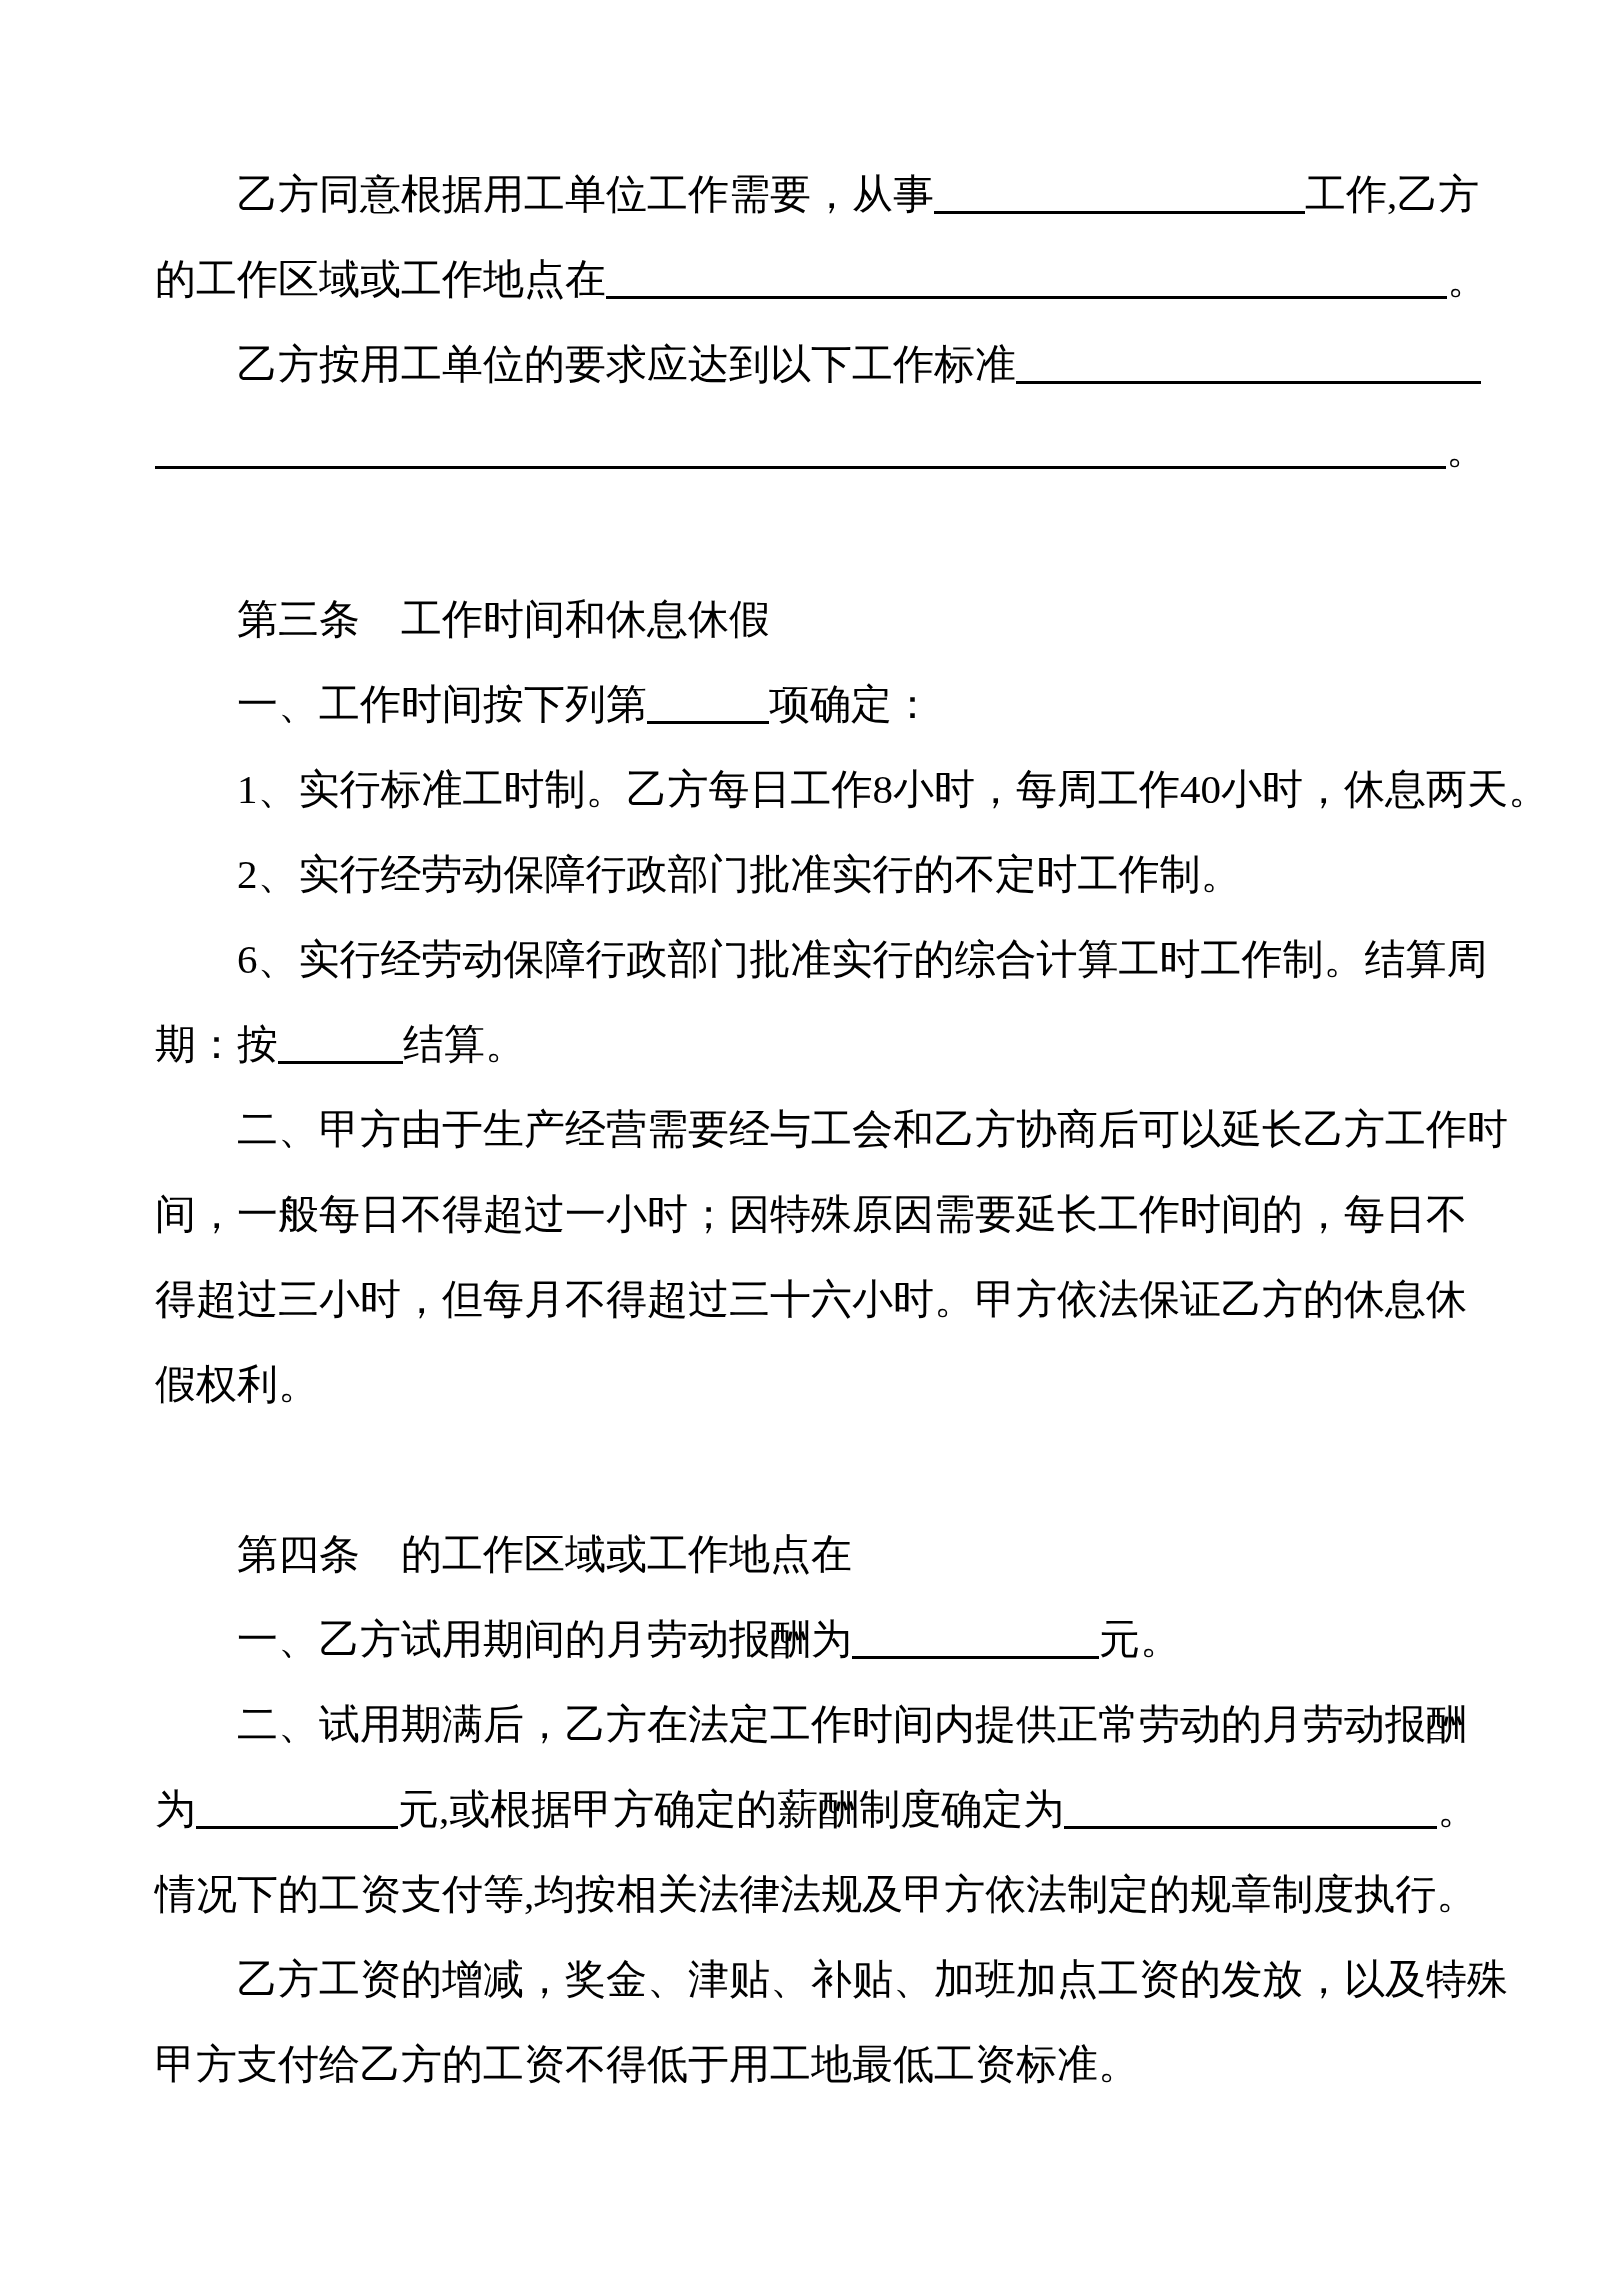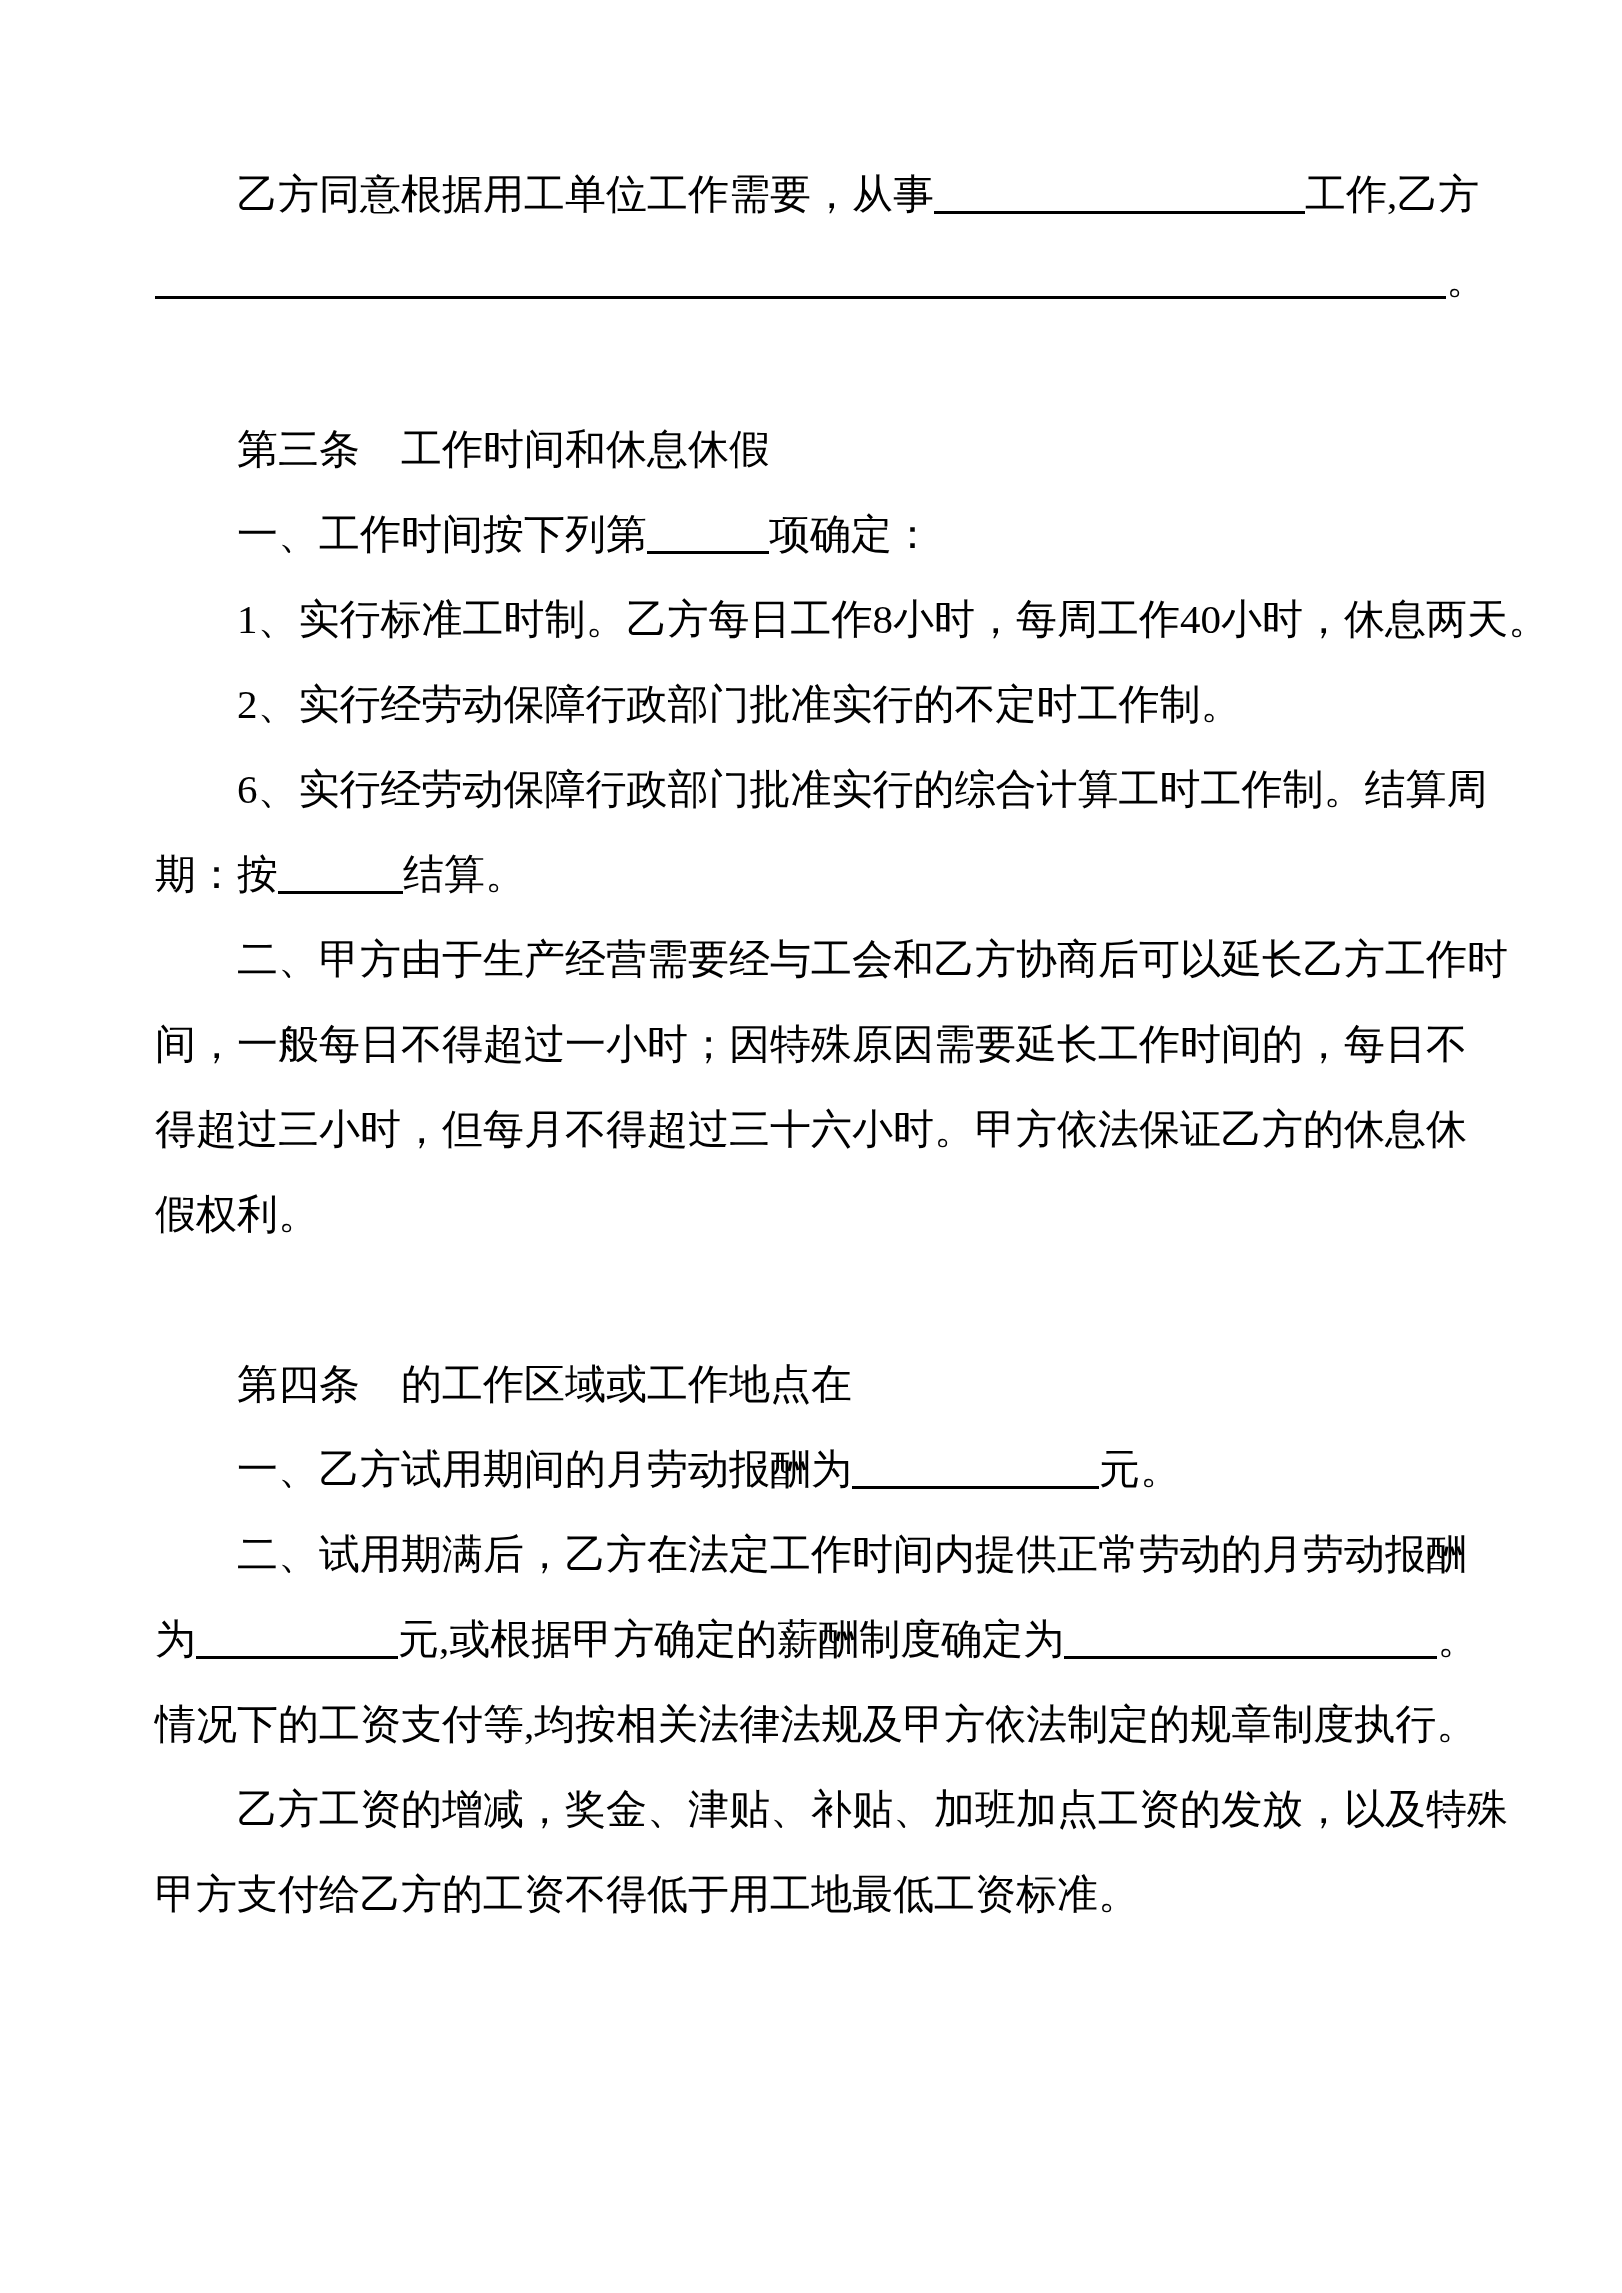--- a/index.html
+++ b/index.html
@@ -42,20 +42,22 @@
   .spacer {
     height: 85px;
   }
 </style>
 </head>
 <body>
 
 <div class="page">
   <div class="content">
       <div class="line indent"><span class="run">乙方同意根据用工单位工作需要，从事</span><span class="blank" style="width: 371px;"></span><span class="run">工作,乙方</span></div>
+      <div class="line"><span class="run">的工作区域或工作地点在</span><span class="blank" style="width: 841px;"></span><span class="run">。</span></div>
+      <div class="line indent"><span class="run">乙方按用工单位的要求应达到以下工作标准</span><span class="blank" style="width: 465px;"></span></div>
       <div class="line"><span class="blank" style="width: 1291px;"></span><span class="run">。</span></div>
       <div class="spacer"></div>
       <div class="line heading indent"><span class="run">第三条　工作时间和休息休假</span></div>
       <div class="line indent"><span class="run">一、工作时间按下列第</span><span class="blank" style="width: 122px;"></span><span class="run">项确定：</span></div>
       <div class="line indent"><span class="run">1、实行标准工时制。乙方每日工作8小时，每周工作40小时，休息两天。</span></div>
       <div class="line indent"><span class="run">2、实行经劳动保障行政部门批准实行的不定时工作制。</span></div>
       <div class="line indent"><span class="run">6、实行经劳动保障行政部门批准实行的综合计算工时工作制。结算周</span></div>
       <div class="line"><span class="run">期：按</span><span class="blank" style="width: 125px;"></span><span class="run">结算。</span></div>
       <div class="line indent"><span class="run">二、甲方由于生产经营需要经与工会和乙方协商后可以延长乙方工作时</span></div>
       <div class="line"><span class="run">间，一般每日不得超过一小时；因特殊原因需要延长工作时间的，每日不</span></div>

